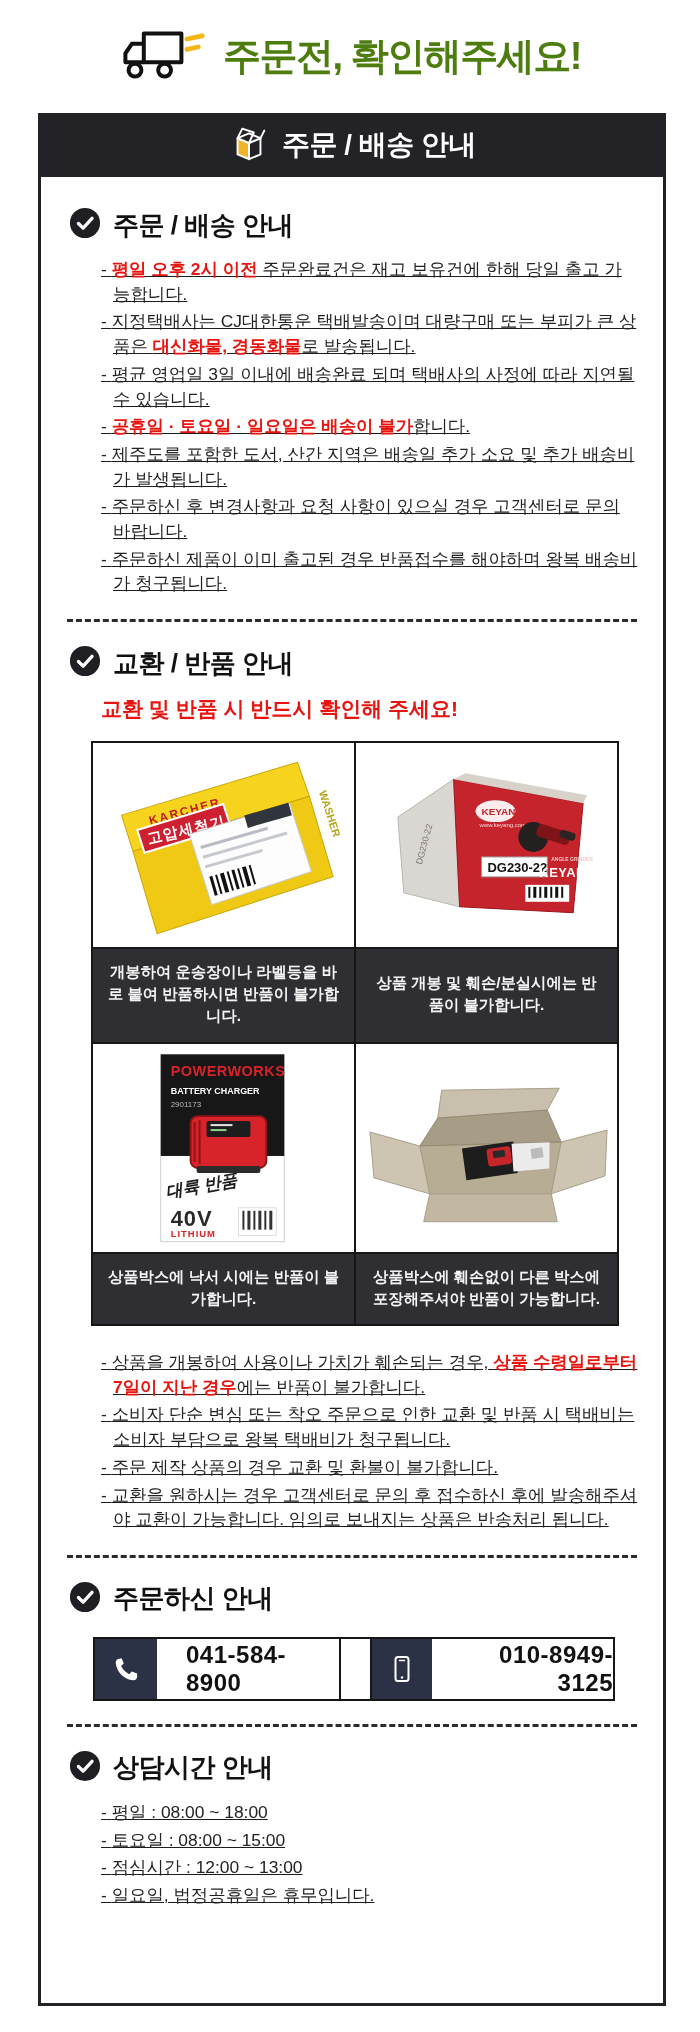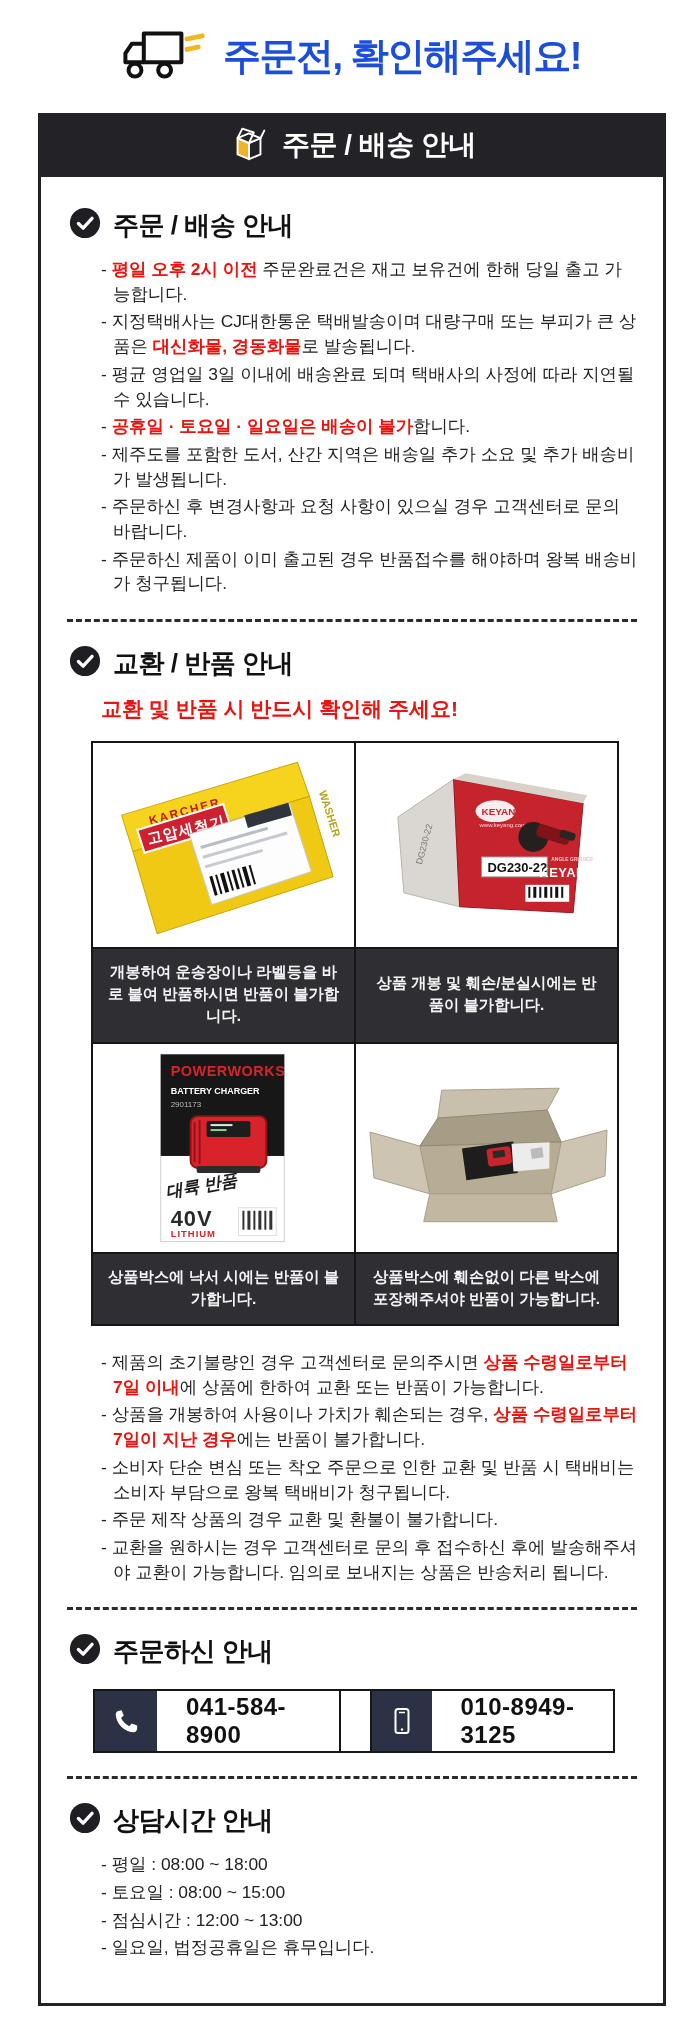--- a/index.html
+++ b/index.html
@@ -13,30 +13,30 @@
   }
   *{margin:0;padding:0;box-sizing:border-box;}
   html,body{background:#fff;}
   body{
     width:700px;height:2032px;overflow:hidden;
     font-family:"Liberation Sans","DejaVu Sans",sans-serif;
     color:var(--ink);
   }
   
   .top-header{height:113px;display:flex;align-items:center;justify-content:center;gap:16px;}
-  .top-header h1{font-size:38px;font-weight:800;letter-spacing:-1.5px;color:#1d4ed8;}
+  .top-header h1{font-size:38px;font-weight:800;letter-spacing:-1.5px;color:#4d7c0f;}
   
   .main-wrap{margin:0 38px;width:628px;}
   .banner{background:var(--dark);height:64px;display:flex;align-items:center;justify-content:center;gap:12px;}
   .banner h2{color:#fff;font-size:28px;font-weight:800;letter-spacing:-0.5px;}
   
   .content{border:3px solid var(--dark);border-top:none;background:#fff;height:1829px;padding:30px 22px 0 22px;overflow:hidden;}
   .sec-head{display:flex;align-items:center;gap:12px;margin-left:6px;}
   .sec-head h3{font-size:26px;font-weight:800;letter-spacing:-0.5px;color:#111;}
-  ul.bullets{list-style:none;margin:14px 0 0 38px;max-width:538px;}
+  ul.bullets{list-style:none;margin:14px 0 0 38px;max-width:538px;text-decoration:underline;}
   ul.bullets li{
     font-size:17.4px;line-height:1.42;color:#222;margin-bottom:3px;
     padding-left:12px;text-indent:-12px;font-weight:500;
   }
   ul.bullets li::before{content:"- ";}
   .hl{color:var(--red);font-weight:700;}
   .divider{border-top:3px dashed #2b2b2b;margin:23px 4px;}
   .red-note{margin:14px 0 0 38px;font-size:21px;font-weight:700;color:var(--red);}
   
   .grid{
@@ -53,21 +53,21 @@
     text-align:center;padding:12px 14px 14px 14px;line-height:1.45;
     display:flex;align-items:center;justify-content:center;min-height:66px;
   }
   
   .phone-bar{
     margin:20px 0 7px 30px;width:522px;height:64px;
     display:flex;border:2px solid var(--line);gap:29px;
   }
   .phone-bar .ico-cell{width:62px;background:var(--navy);display:flex;align-items:center;justify-content:center;flex:none;}
   .phone-bar .ico-cell + .num-cell{border-right:2px solid var(--line);}
-  .phone-bar .num-cell:last-child{border-right:none;}
+  .phone-bar .num-cell:last-child{border-right:none;text-align:right;}
   .phone-bar .num-cell{
     flex:1;display:flex;align-items:center;justify-content:center;
     font-size:24px;font-weight:800;color:#111;letter-spacing:0.5px;background:#fff;
   }
   .phone-bar .ico-cell.mid{border-left:2px solid var(--line);}
 </style>
 </head>
 <body>
 
 <div class="top-header">
@@ -240,21 +240,20 @@
             <polygon points="158,100 196,104 192,130 156,128" fill="#ececec"></polygon>
             <rect x="176" y="108" width="12" height="10" fill="#bbb"></rect>
           </g>
         </svg>
       </div>
       <div class="cell cap">상품박스에 낙서 시에는 반품이 불가합니다.</div>
       <div class="cell cap">상품박스에 훼손없이 다른 박스에 포장해주셔야 반품이 가능합니다.</div>
     </div>
 
     <ul class="bullets" style="margin-top:24px">
-      <li><span>제품의 초기불량인 경우 고객센터로 문의주시면 </span><span class="hl">상품 수령일로부터 7일 이내</span><span>에 상품에 한하여 교환 또는 반품이 가능합니다.</span></li>
       <li><span>상품을 개봉하여 사용이나 가치가 훼손되는 경우, </span><span class="hl">상품 수령일로부터 7일이 지난 경우</span><span>에는 반품이 불가합니다.</span></li>
       <li><span>소비자 단순 변심 또는 착오 주문으로 인한 교환 및 반품 시 택배비는 소비자 부담으로 왕복 택배비가 청구됩니다.</span></li>
       <li><span>주문 제작 상품의 경우 교환 및 환불이 불가합니다.</span></li>
       <li><span>교환을 원하시는 경우 고객센터로 문의 후 접수하신 후에 발송해주셔야 교환이 가능합니다. 임의로 보내지는 상품은 반송처리 됩니다.</span></li>
     </ul>
 
     <div class="divider"></div>
 
     <div class="sec-head">
       <span>

